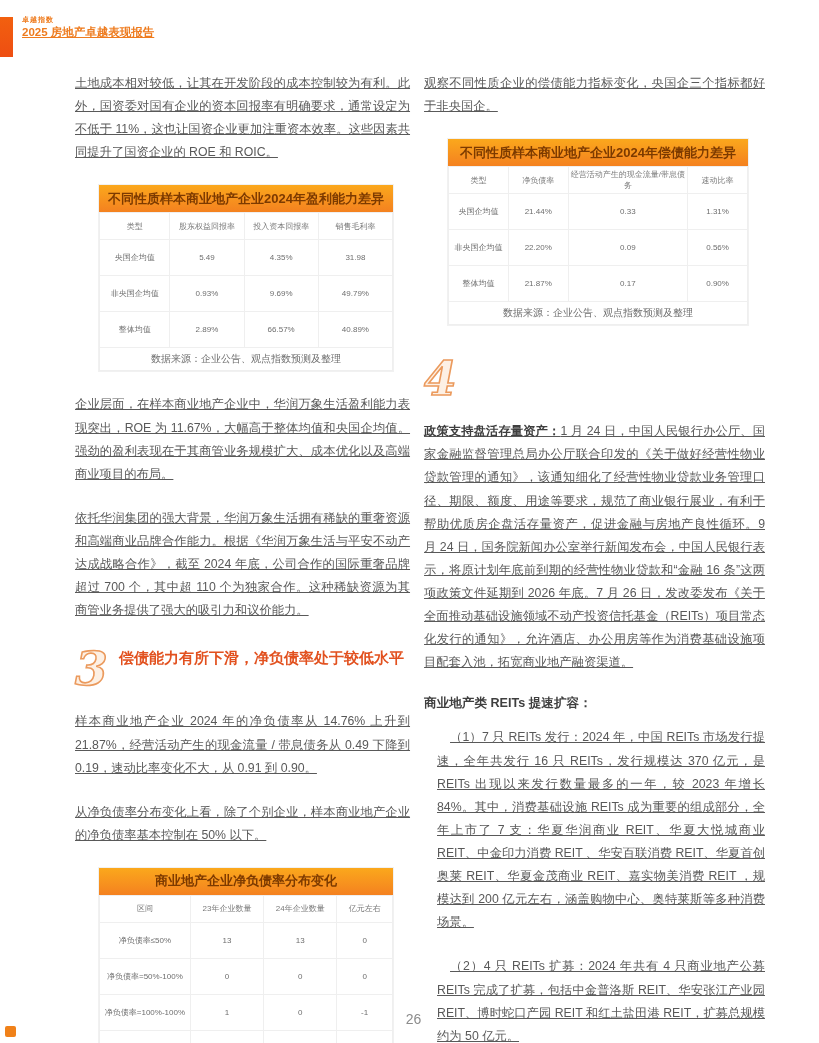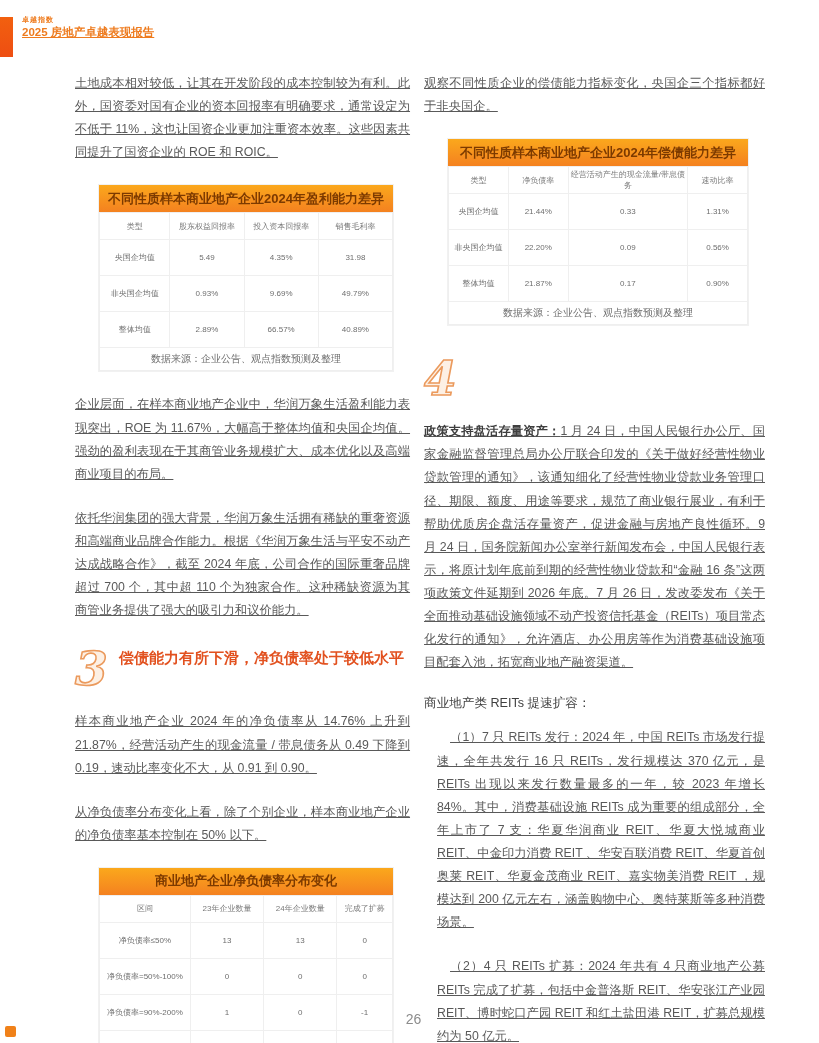--- a/index.html
+++ b/index.html
@@ -25,21 +25,21 @@
     padding:0 54px 0 75px;
     display:flex; gap:14px;
   }
   .col { width:338px; }
   .col.right { width:344px; }
   p.body-text {
     font-size:12.3px; line-height:1.88; text-align:justify;
     margin-bottom:21px; color:#595959;text-decoration:underline;
   }
   .bold-lead { font-weight:bold; color:#3f3f3f;margin-top:12px; }
-  .subhead { font-size:12.6px; font-weight:normal; color:#3f3f3f; margin:2px 0 14px 0; }
+  .subhead { font-size:12.6px; font-weight:bold; color:#3f3f3f; margin:2px 0 14px 0; }
   .indent-item { padding-left:13px; text-indent:13px; }
   
   .section-head { display:flex; align-items:flex-start; margin:10px 0 20px 0; }
   .big-num {
     flex:0 0 44px;
     font-family:"DejaVu Serif","Liberation Serif",serif;
     font-style:italic; font-weight:bold; font-size:47px; line-height:1;
     color:#fdf0e4; -webkit-text-stroke:1.6px #eb9a5d;
     transform:translateY(2px);
   }
@@ -139,38 +139,38 @@
     <p class="body-text">从净负债率分布变化上看，除了个别企业，样本商业地产企业的净负债率基本控制在 50% 以下。</p>
 
     <div class="tbl-wrap">
       <div class="tbl-title">商业地产企业净负债率分布变化</div>
       <table>
         <thead>
           <tr>
             <th style="width:31%">区间</th>
             <th style="width:25%">23年企业数量</th>
             <th style="width:25%">24年企业数量</th>
-            <th>完成了扩募</th>
+            <th>亿元左右</th>
           </tr>
         </thead>
         <tbody>
           <tr>
             <td>净负债率≤50%</td>
             <td>13</td>
             <td>13</td>
             <td>0</td>
           </tr>
           <tr>
             <td>净负债率=50%-100%</td>
             <td>0</td>
             <td>0</td>
             <td>0</td>
           </tr>
           <tr>
-            <td>净负债率=90%-200%</td>
+            <td>净负债率=100%-100%</td>
             <td>1</td>
             <td>0</td>
             <td>-1</td>
           </tr>
           <tr>
             <td>净负债率≥200%</td>
             <td>0</td>
             <td>1</td>
             <td>1</td>
           </tr>

